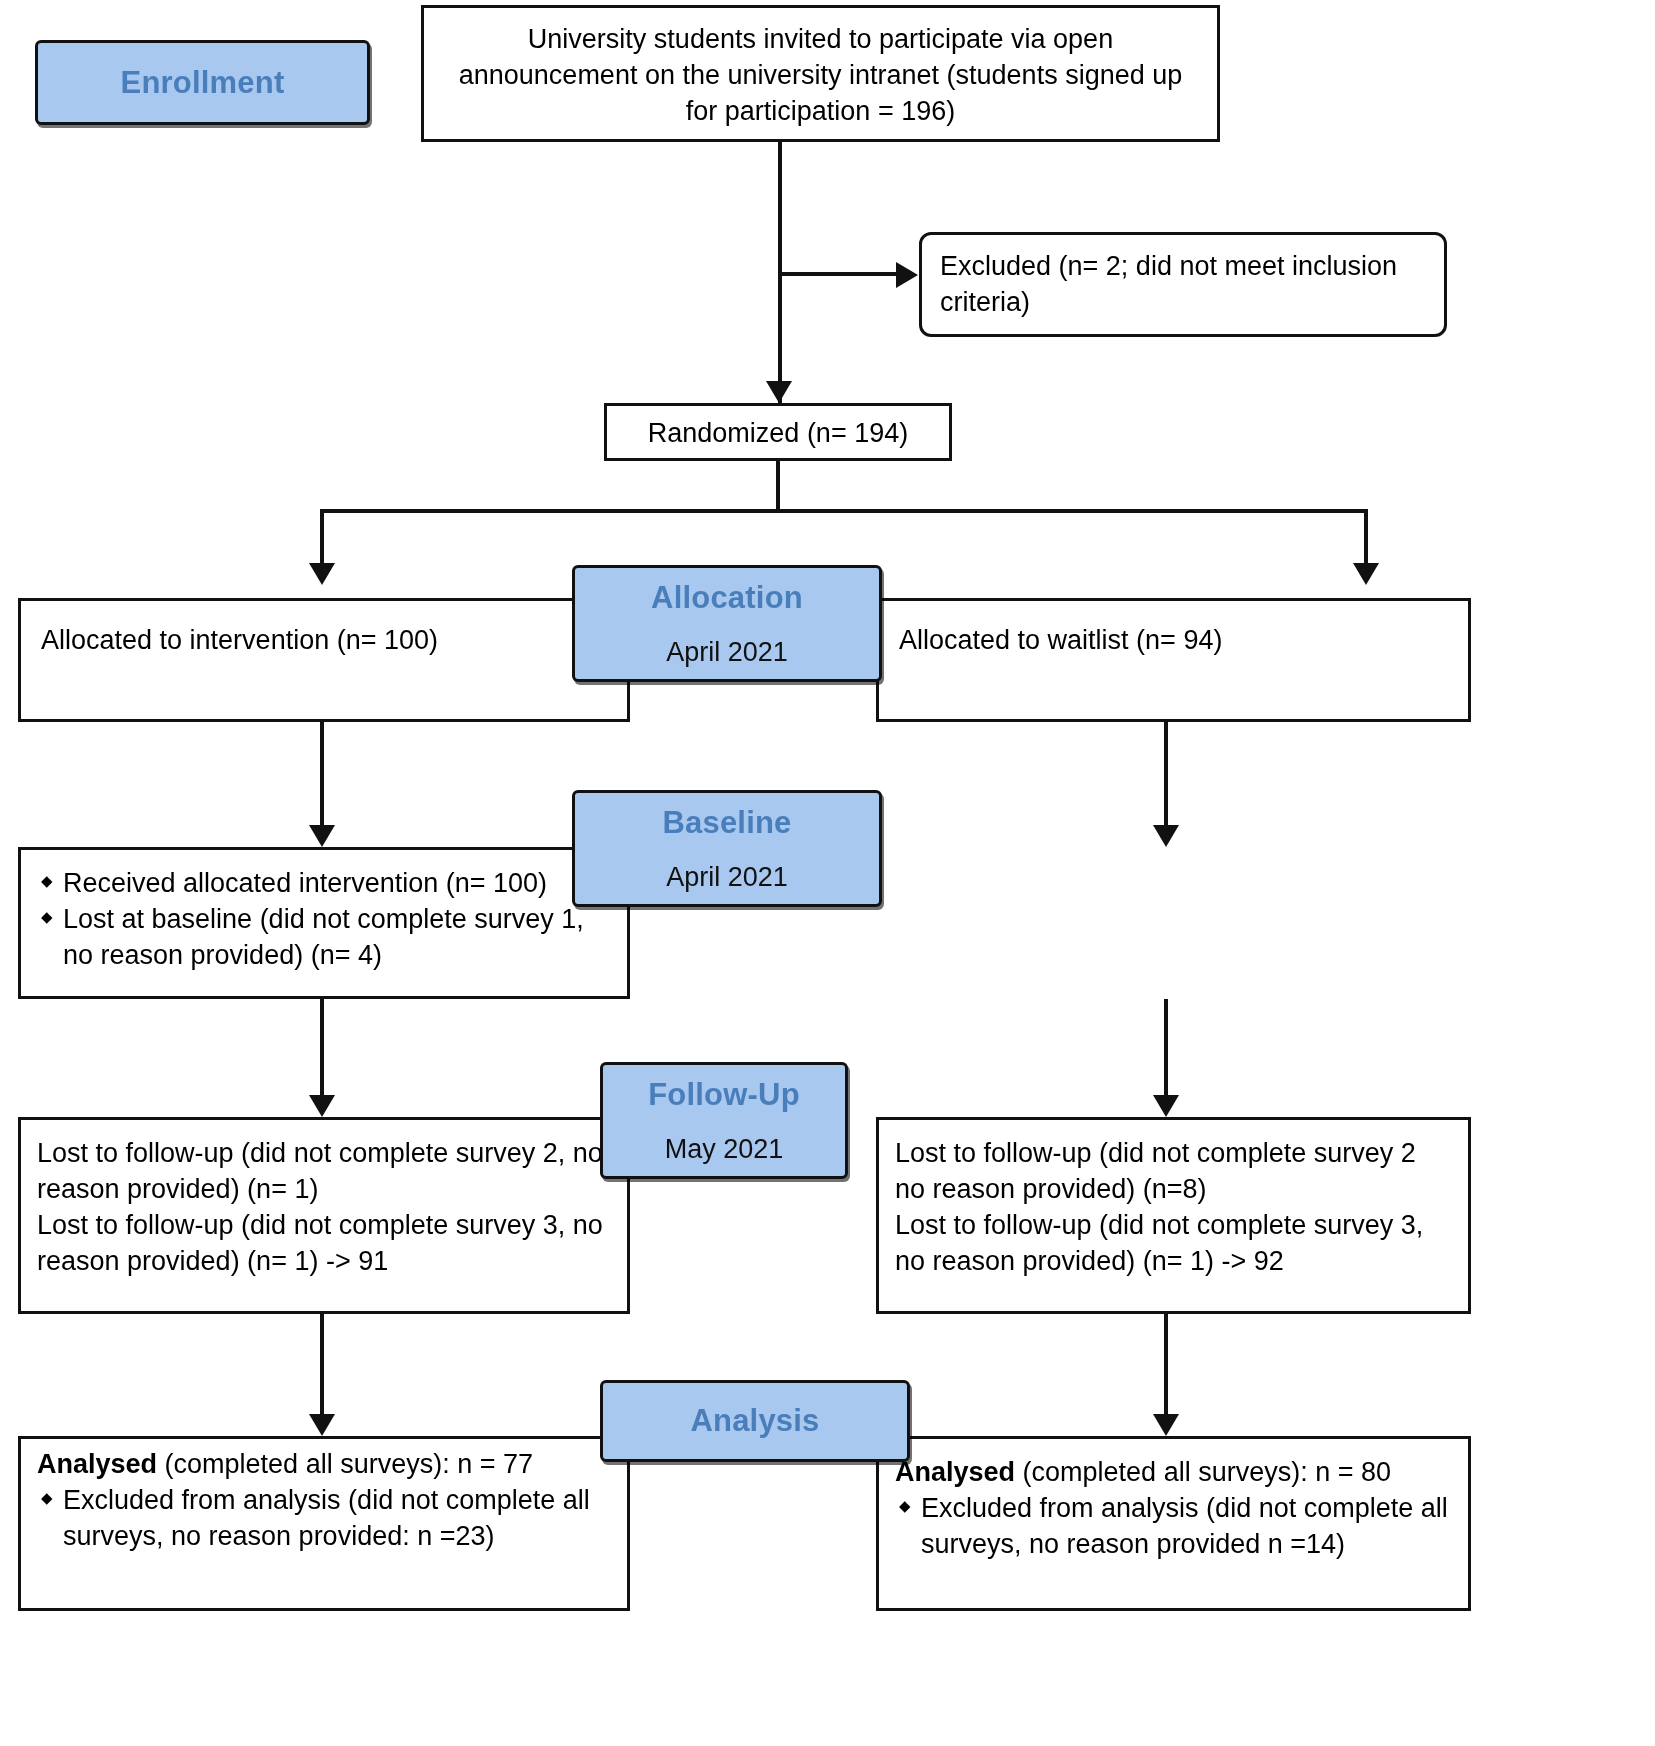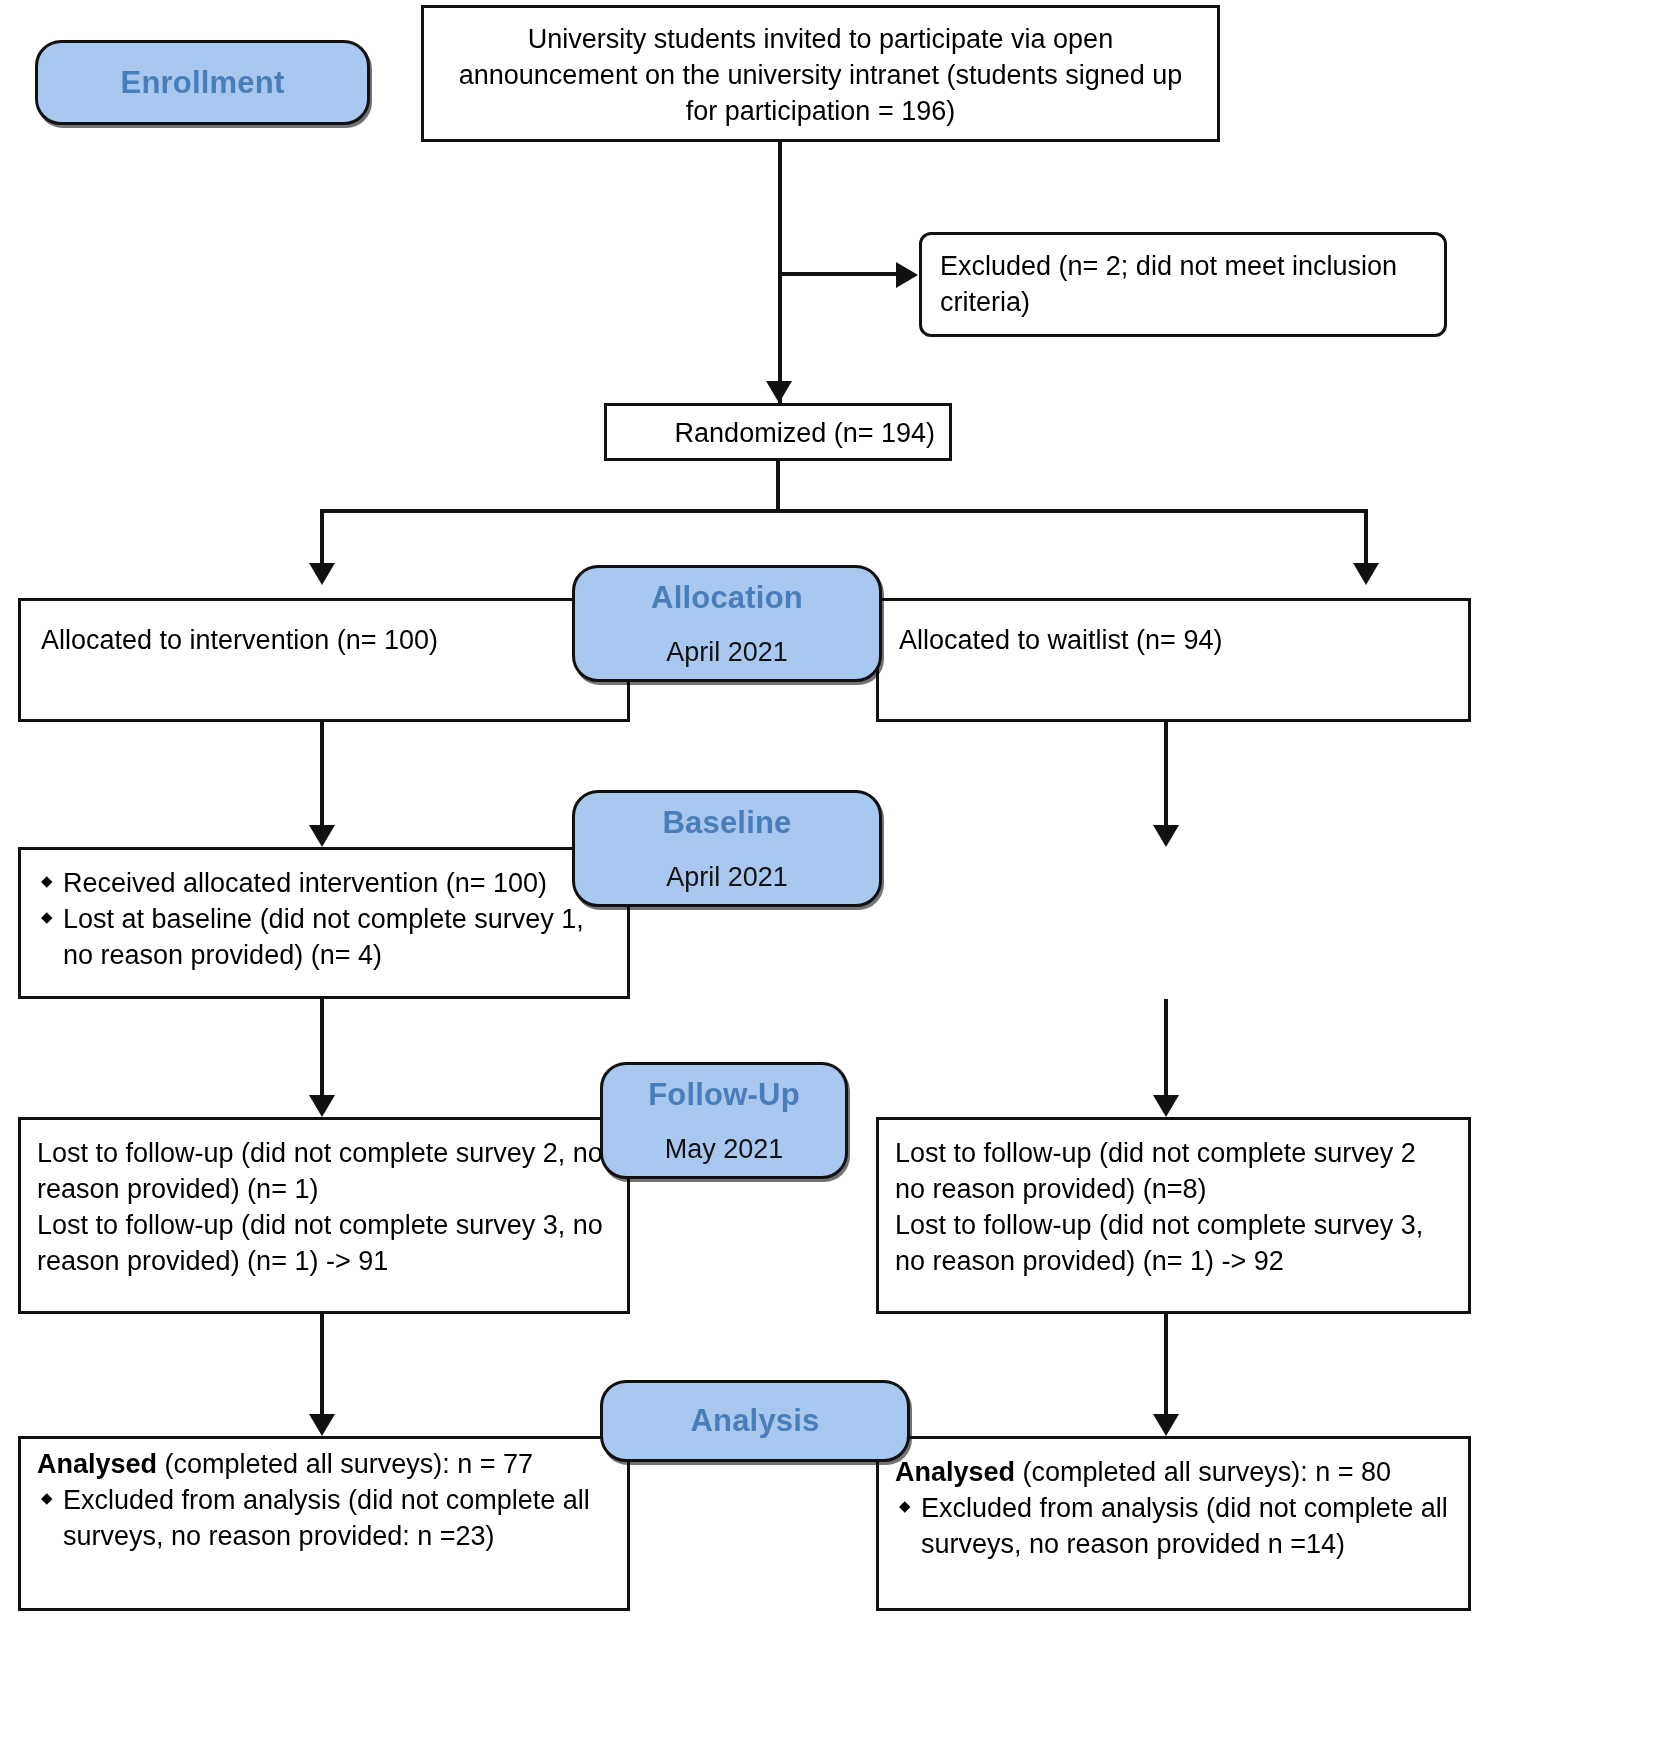--- a/index.html
+++ b/index.html
@@ -31,21 +31,21 @@
     padding: 14px 18px;
   }
   .center-text { text-align: center; }
   .left-text { text-align: left; }
 
   .stage {
     position: absolute;
     box-sizing: border-box;
     background: #a8c8f0;
     border: 3px solid #111111;
-    border-radius: 26px;
+    border-radius: 6px;
     box-shadow: 2px 3px 0 rgba(0,0,0,0.55);
     display: flex;
     flex-direction: column;
     align-items: center;
     justify-content: center;
     z-index: 5;
   }
   .stage .stage-title {
     font-weight: bold;
     font-size: 31px;
@@ -122,21 +122,21 @@
   <div class="hline" style="left:778px; top:272px; width:120px;"></div>
   <div class="arrow-right" style="left:896px; top:262px;"></div>
 
   <div class="box" style="left:919px; top:232px; width:528px; height:105px;border-radius:12px;">
     <div class="pad left-text">Excluded (n= 2; did not meet inclusion criteria)</div>
   </div>
 
   <div class="arrow-down" style="left:766px; top:381px;"></div>
 
   <div class="box" style="left:604px; top:403px; width:348px; height:58px;">
-    <div class="pad center-text" style="padding:10px 14px;text-align:right;">Randomized (n= 194)</div>
+    <div class="pad center-text" style="padding:10px 14px;">Randomized (n= 194)</div>
   </div>
 
   <div class="vline" style="left:776px; top:461px; height:50px;"></div>
   <div class="hline" style="left:320px; top:509px; width:1048px;"></div>
   <div class="vline" style="left:320px; top:509px; height:56px;"></div>
   <div class="vline" style="left:1364px; top:509px; height:56px;"></div>
   <div class="arrow-down" style="left:309px; top:563px;"></div>
   <div class="arrow-down" style="left:1353px; top:563px;"></div>
 
   <div class="box" style="left:18px; top:598px; width:612px; height:124px;">

